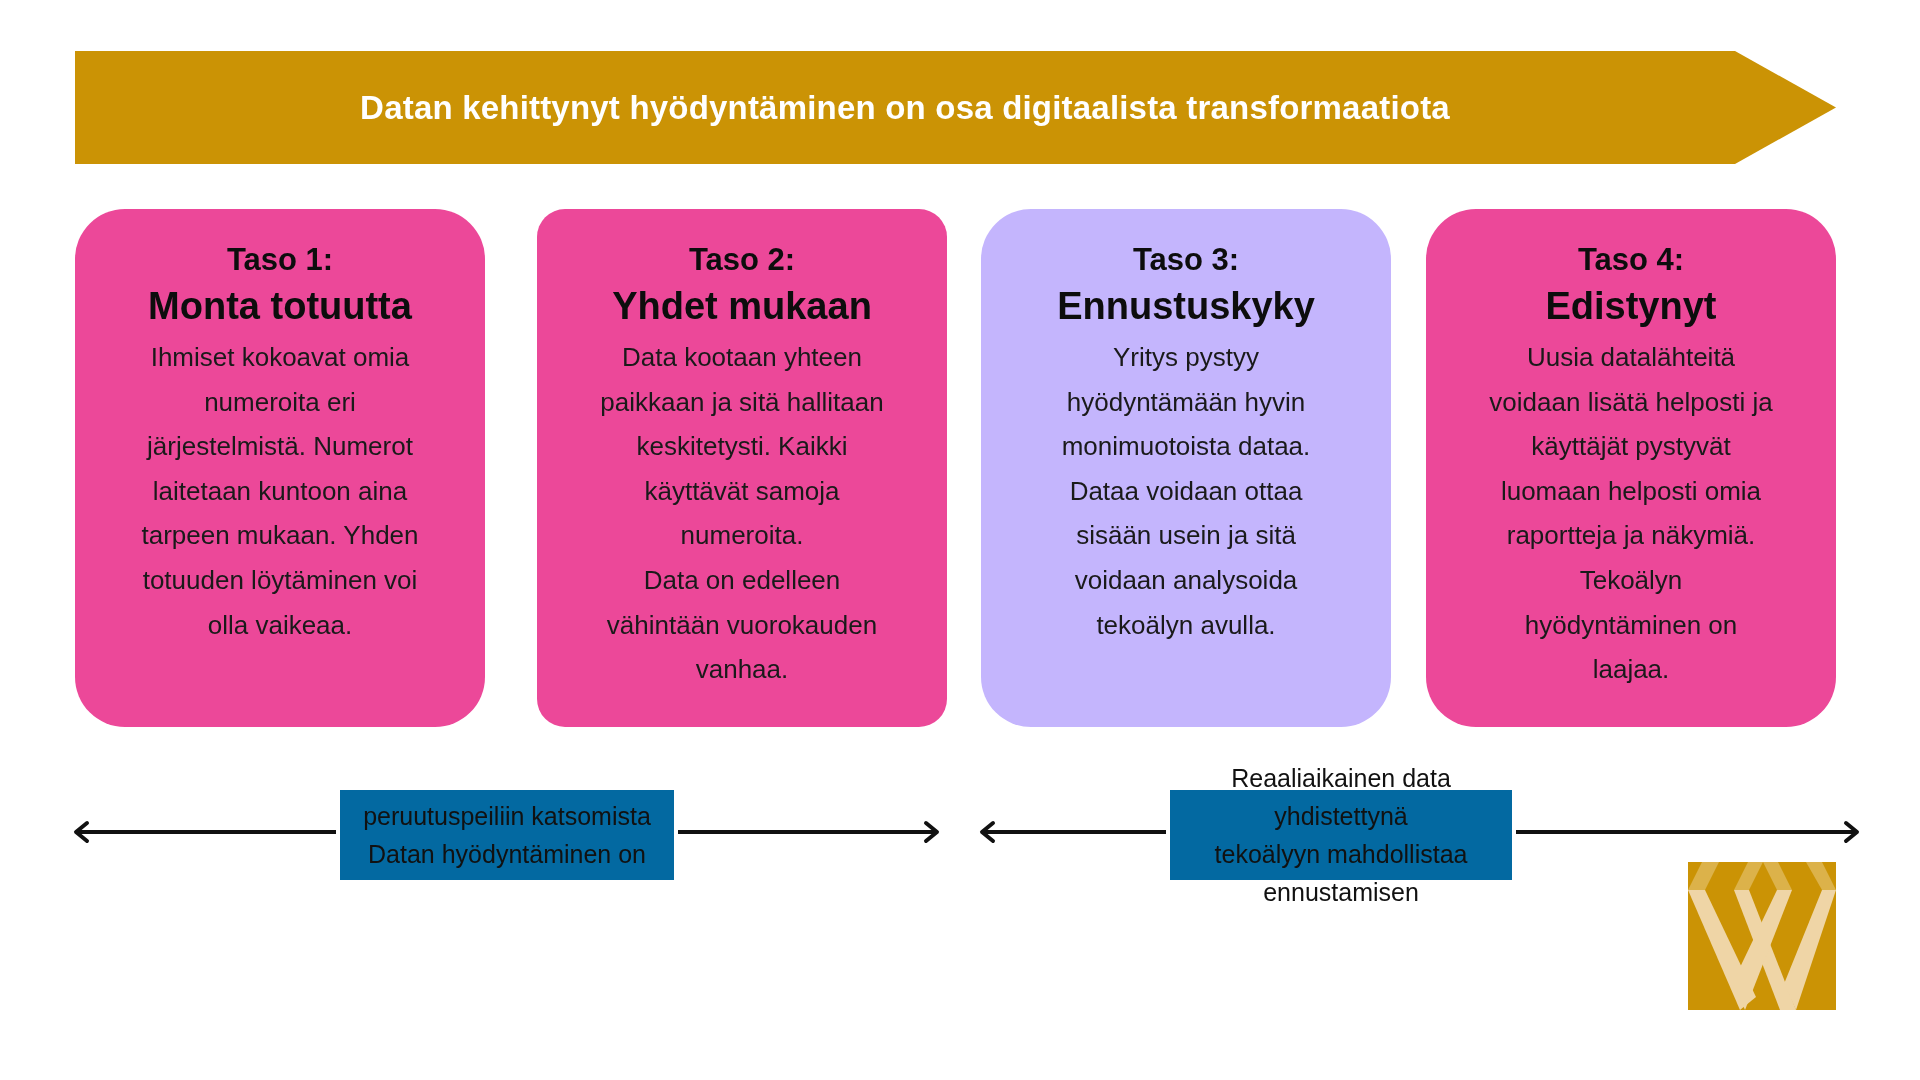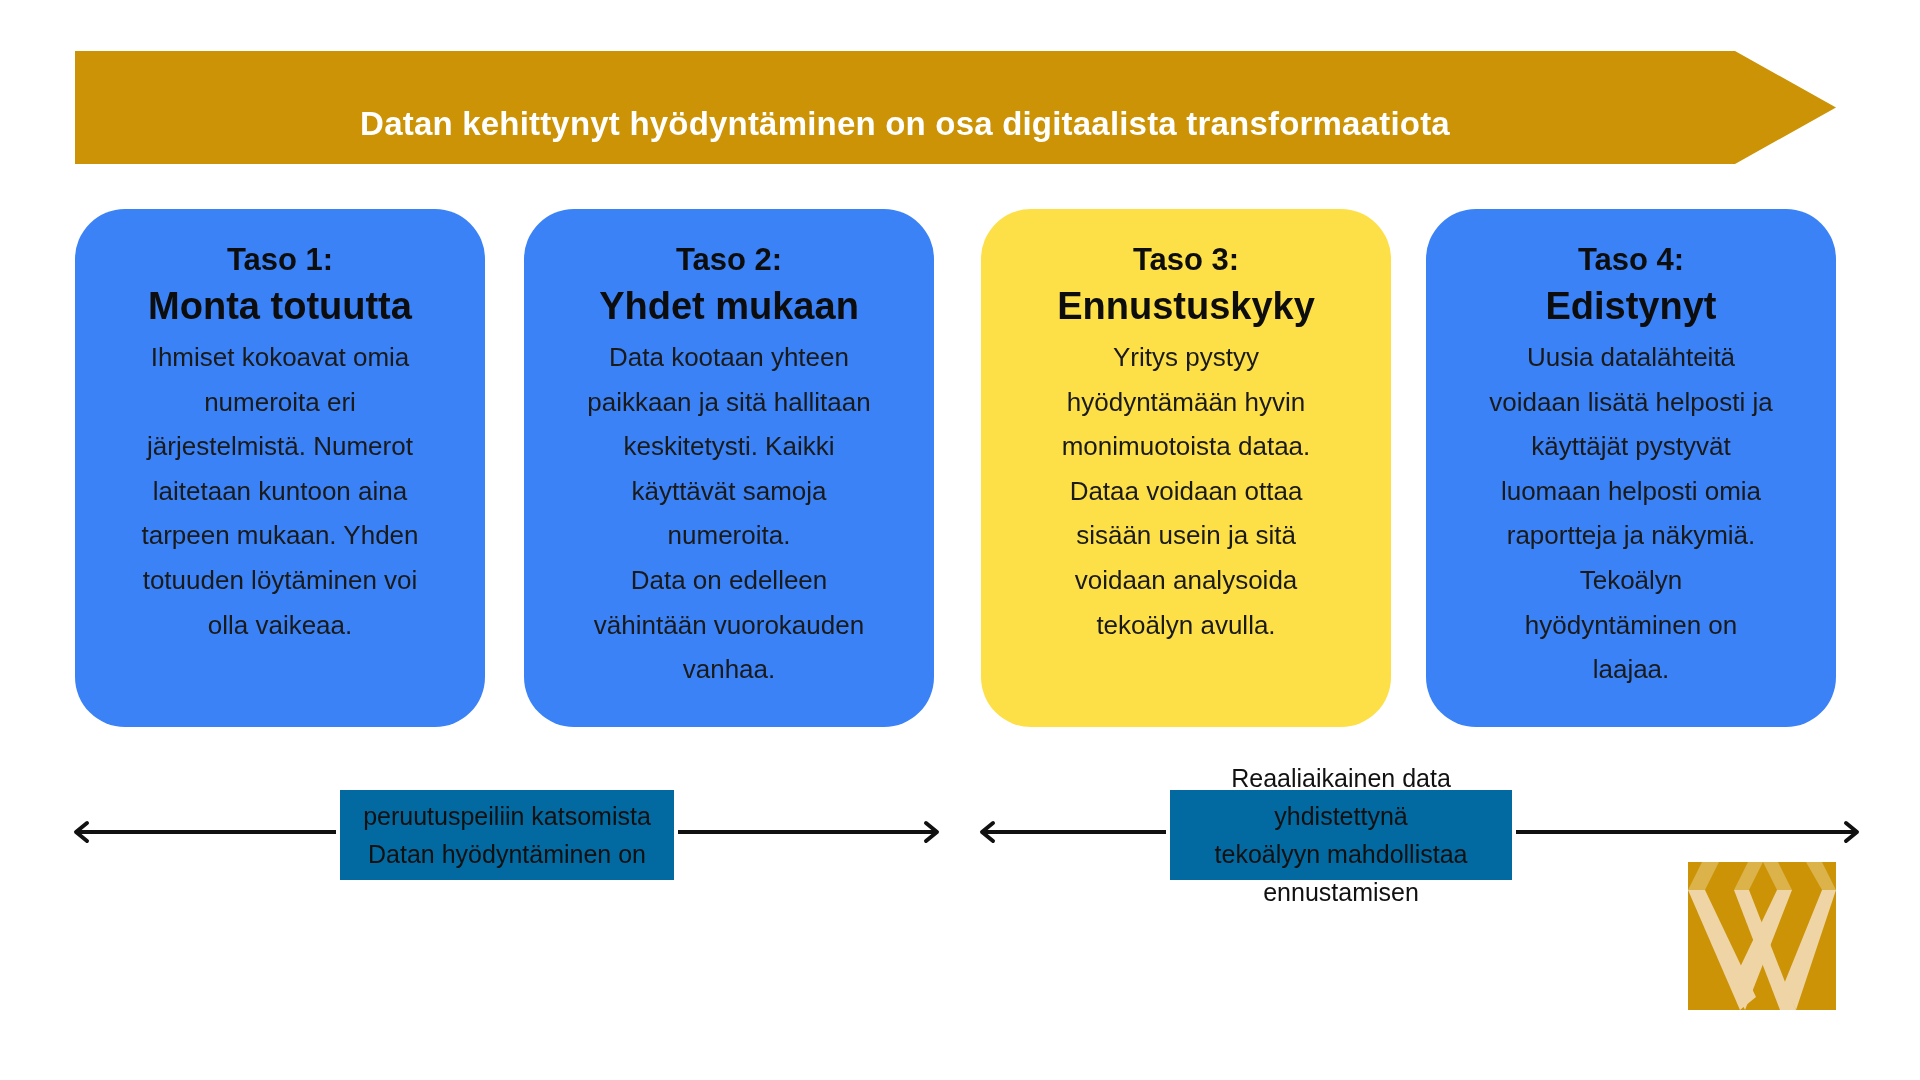--- a/index.html
+++ b/index.html
@@ -1,29 +1,29 @@
 <!DOCTYPE html>
 <html><head>
 <meta charset="utf-8">
 <style>
   html, body { margin:0; padding:0; background:#ffffff; }
   body { width:1920px; height:1080px; position:relative; overflow:hidden;
          font-family:"Liberation Sans", "DejaVu Sans", sans-serif; color:#111; }
 
   .banner { position:absolute; left:75px; top:51px; width:1761px; height:113px; }
   .banner svg { position:absolute; left:0; top:0; }
-  .banner-title { position:absolute; left:0; top:16px; width:1660px; height:113px;
+  .banner-title { position:absolute; left:0; top:0; width:1660px; height:113px;
                   display:flex; align-items:center; justify-content:center;
                   color:#ffffff; font-weight:bold; font-size:33px; letter-spacing:0.2px; }
 
   .card { position:absolute; top:209px; width:410px; height:518px;
           border-radius:50px; box-sizing:border-box; padding:26px 22px 0 22px;
           text-align:center; }
-  .card.grey { background:#3b82f6; }
-  .card.gold { background:#fde047; }
+  .card.grey { background:#ec4899; }
+  .card.gold { background:#c4b5fd; }
   .card-level { font-weight:bold; font-size:31px; line-height:46px; margin-top:2px; color:#0d0d0d; }
   .card-name  { font-weight:bold; font-size:38px; line-height:46px; color:#0d0d0d; }
   .card-body  { font-size:26px; line-height:44.6px; color:#1a1a1a; margin-top:6px; white-space:pre-line; }
 
   .range { position:absolute; top:790px; height:90px; }
   .range svg { position:absolute; left:0; top:0; }
   .range-label { position:absolute; top:0; height:90px; display:flex; flex-direction:column;
                  align-items:center; justify-content:center; text-align:center;
                  font-size:25px; line-height:38px; color:#111; background:#0369a1; }
 
@@ -44,21 +44,21 @@
   <div class="card-name">Monta totuutta</div>
   <div class="card-body">Ihmiset kokoavat omia
 numeroita eri
 järjestelmistä. Numerot
 laitetaan kuntoon aina
 tarpeen mukaan. Yhden
 totuuden löytäminen voi
 olla vaikeaa.</div>
 </div>
 
-<div class="card grey" style="left:524px;">
+<div class="card grey" style="left:537px;border-radius:28px;">
   <div class="card-level">Taso 2:</div>
   <div class="card-name">Yhdet mukaan</div>
   <div class="card-body">Data kootaan yhteen
 paikkaan ja sitä hallitaan
 keskitetysti. Kaikki
 käyttävät samoja
 numeroita.
 Data on edelleen
 vähintään vuorokauden
 vanhaa.</div>

